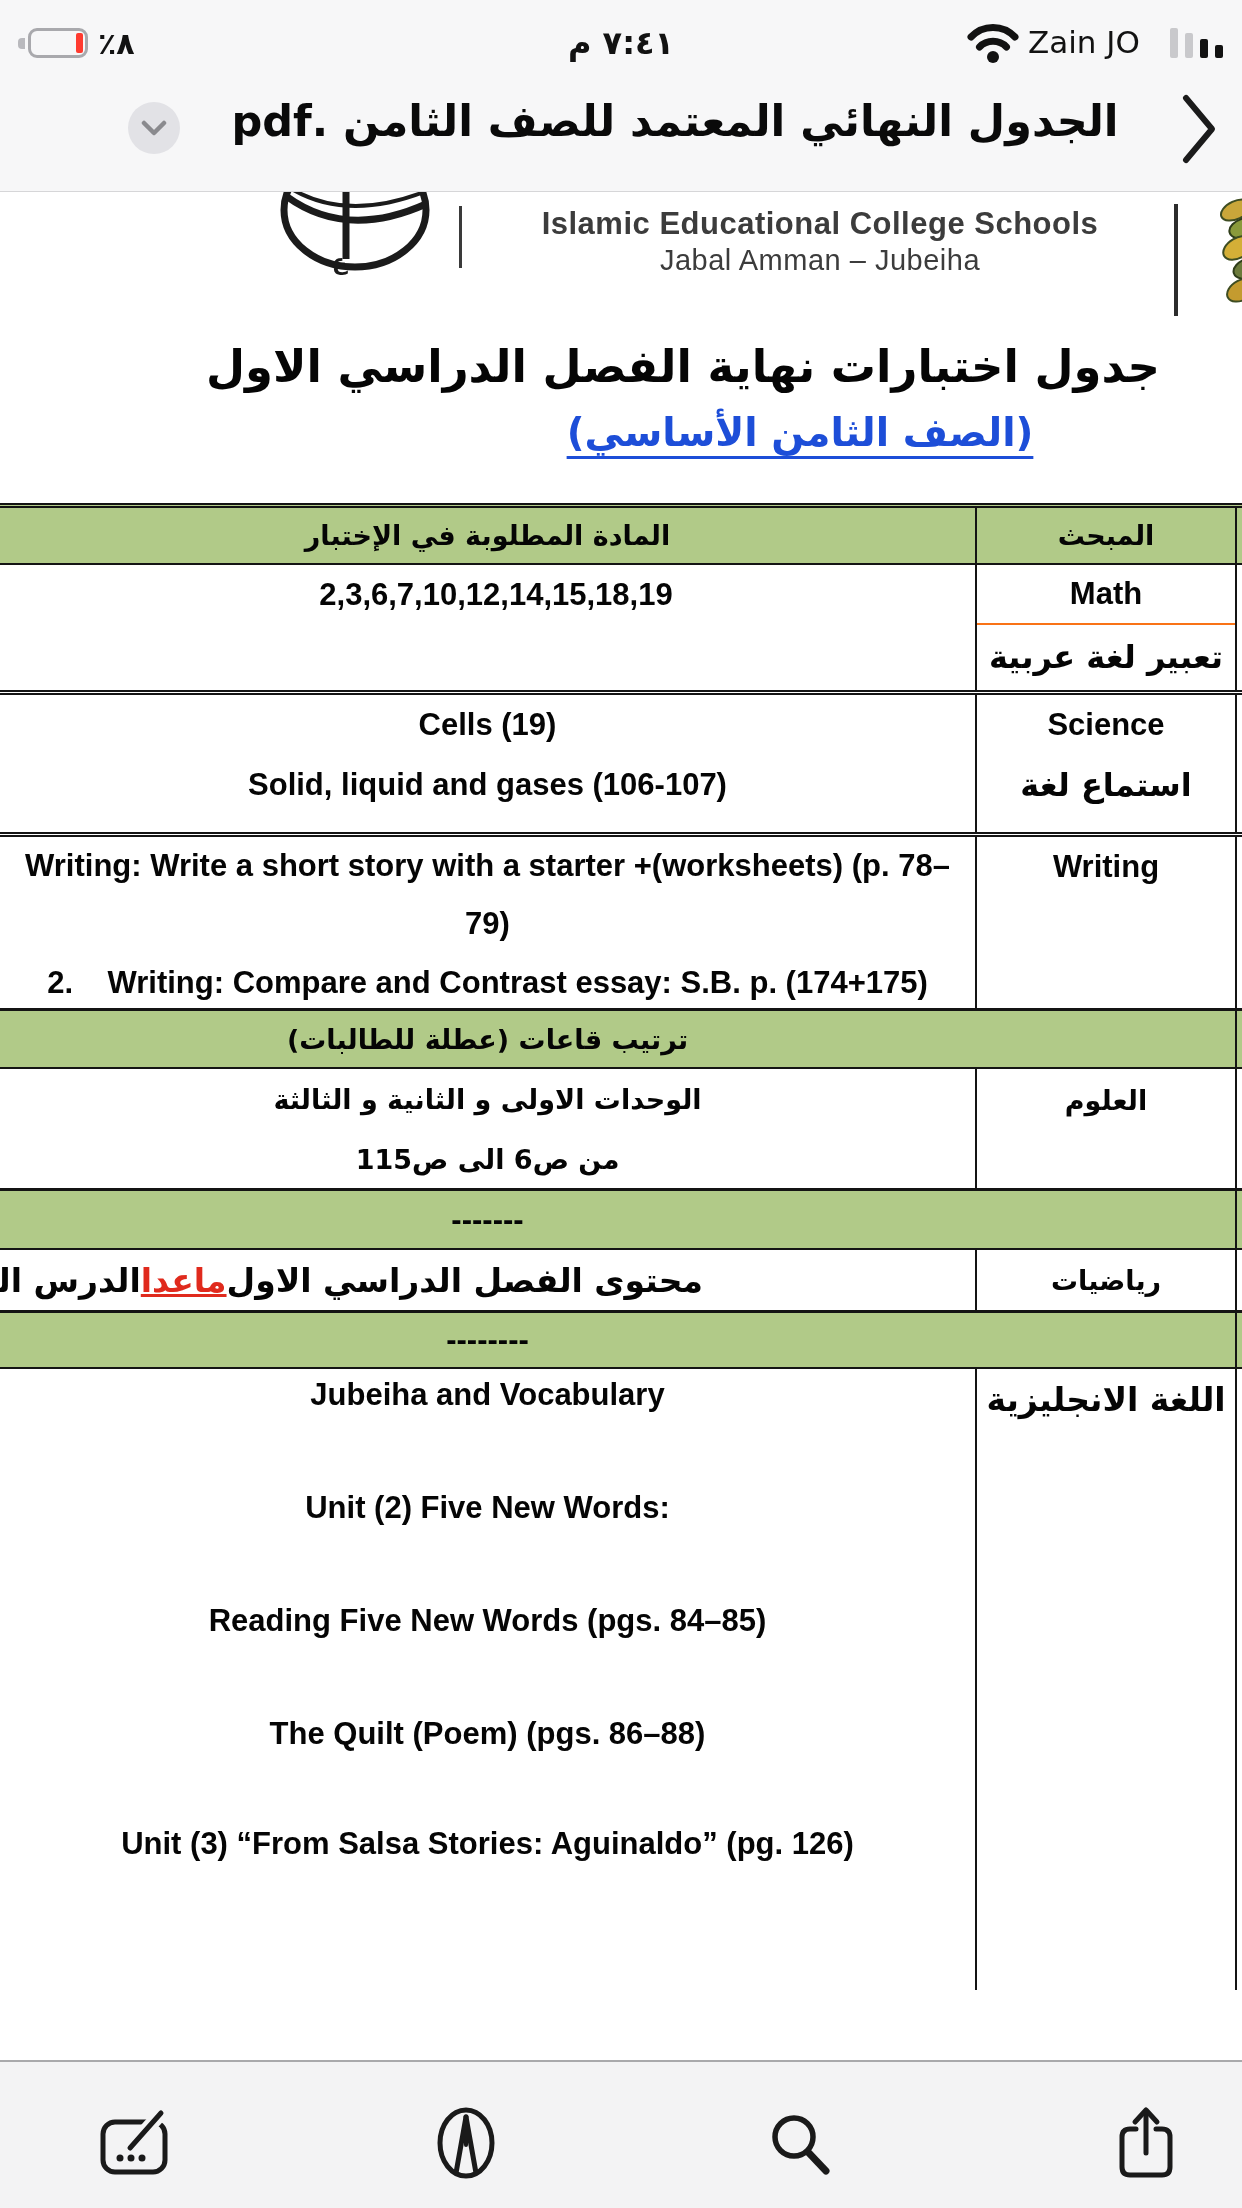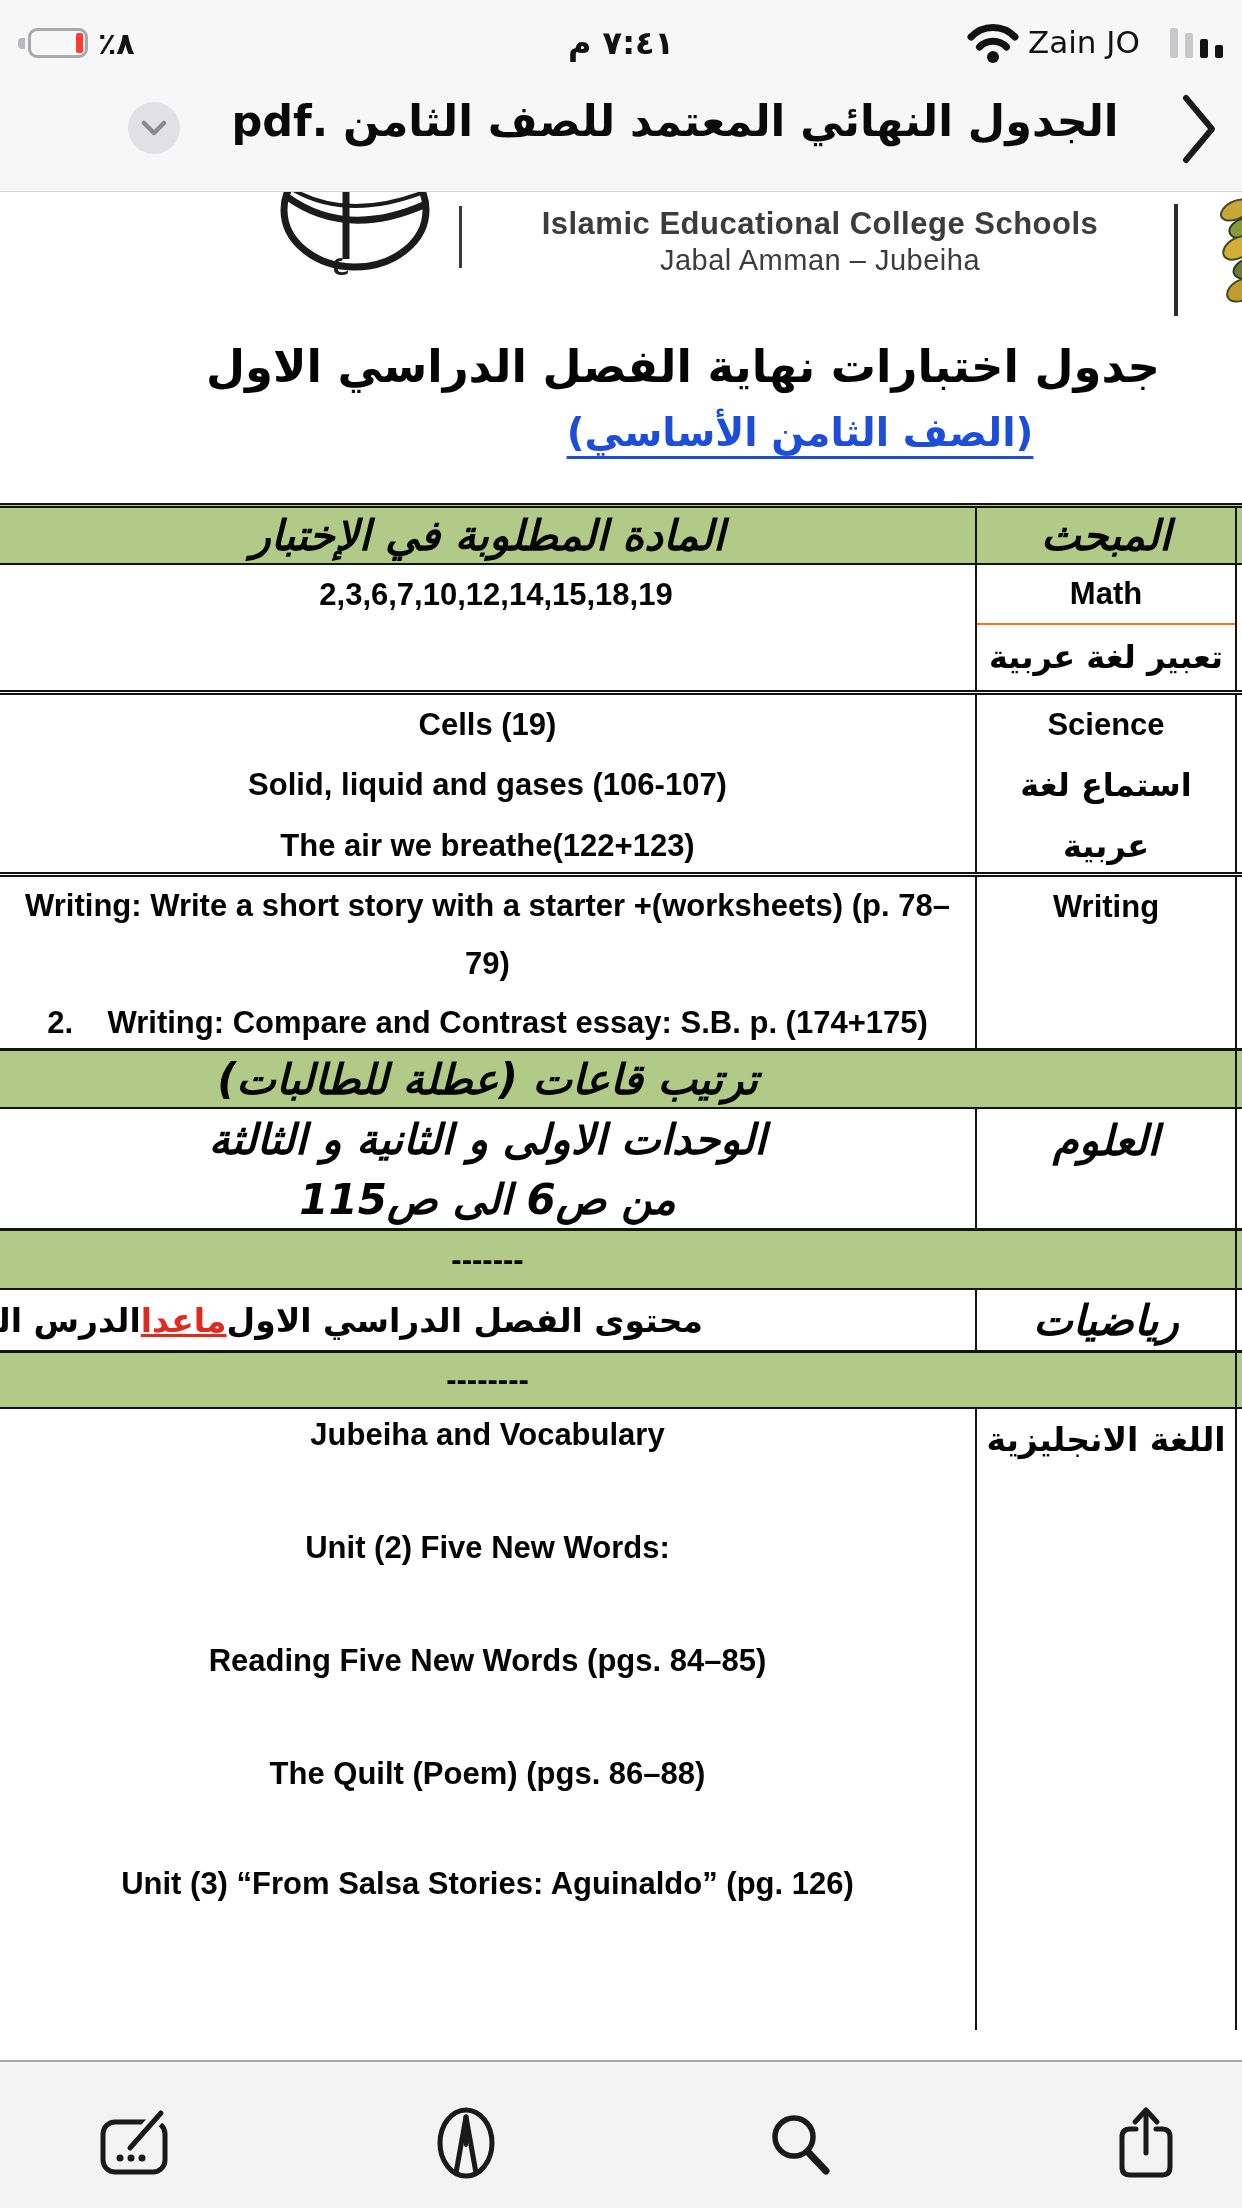--- a/index.html
+++ b/index.html
@@ -86,21 +86,21 @@
     width:262px; border-left:2px solid #141414; border-right:2px solid #141414;
     text-align:center;
   }
   .green { background:#b1ca88; }
   .dbl { border-top:5px double #141414; }
   .thick { border-top:3px solid #141414; }
   .thin { border-top:2px solid #141414; }
   .line { display:flex; align-items:center; justify-content:center; }
   .ar { direction:rtl; font-weight:bold; color:#050505; }
   .en { font-family:"Liberation Sans", sans-serif; font-weight:bold; color:#050505; }
-  .fs-ar { font-size:42px;font-style:italic; }
+  .fs-ar { font-size:27px; }
   .fs-en { font-size:31px; }
   .c840 { width:840px; }
   .c944 { width:944px; }
   .c975 { width:975px; }
   .rightline { position:absolute; left:1235px; top:0; width:2px; height:100%; background:#141414; }
   .red-word { color:#e02a1d; text-decoration:underline; }
   .mathar-line {
     position:absolute; right:272px; top:0; height:100%;
     display:flex; align-items:center; white-space:nowrap; direction:rtl;
   }
@@ -166,21 +166,21 @@
         <div class="line" style="height:60px;padding-left:17px;">
           <div class="c840 line en fs-en" style="height:60px;">2,3,6,7,10,12,14,15,18,19</div>
         </div>
       </div>
       <div class="subj">
         <div class="line en fs-en" style="height:60px; border-bottom:2px solid #f97316;">Math</div>
         <div class="line ar" style="height:63px; font-size:32px;">تعبير لغة عربية</div>
       </div>
     </div>
 
-    <div class="trow dbl" style="height:182px;">
+    <div class="trow dbl" style="height:142px;">
       <div class="main">
         <div class="line" style="height:60px;">
             <div class="c840 line en fs-en" style="height:60px;">Cells (19)</div>
           </div>
         <div class="line" style="height:60px;">
             <div class="c840 line en fs-en" style="height:60px;">Solid, liquid and gases (106-107)</div>
           </div>
         <div class="line" style="height:62px;">
             <div class="c840 line en fs-en" style="height:62px;">The air we breathe(122+123)</div>
           </div>

